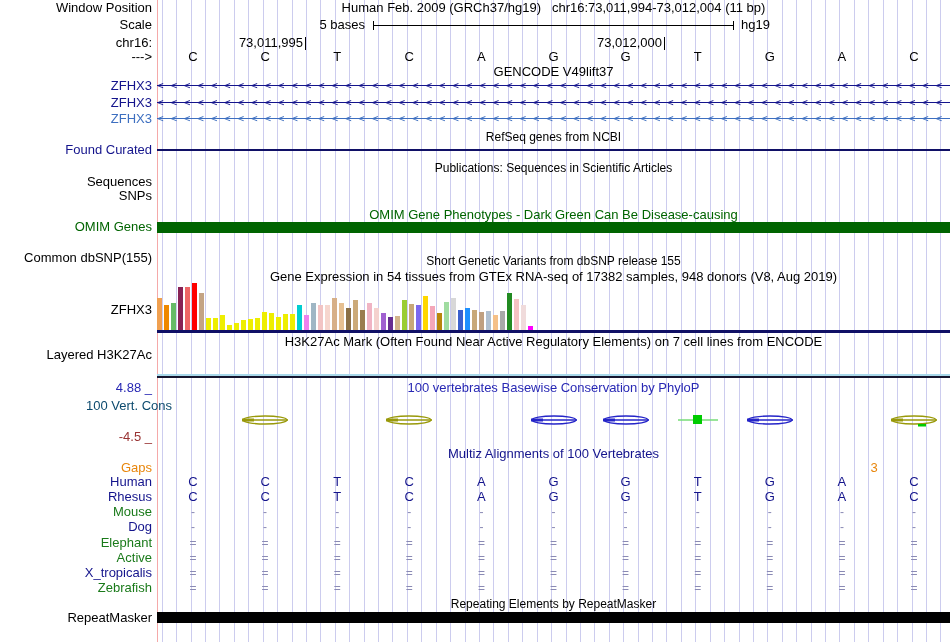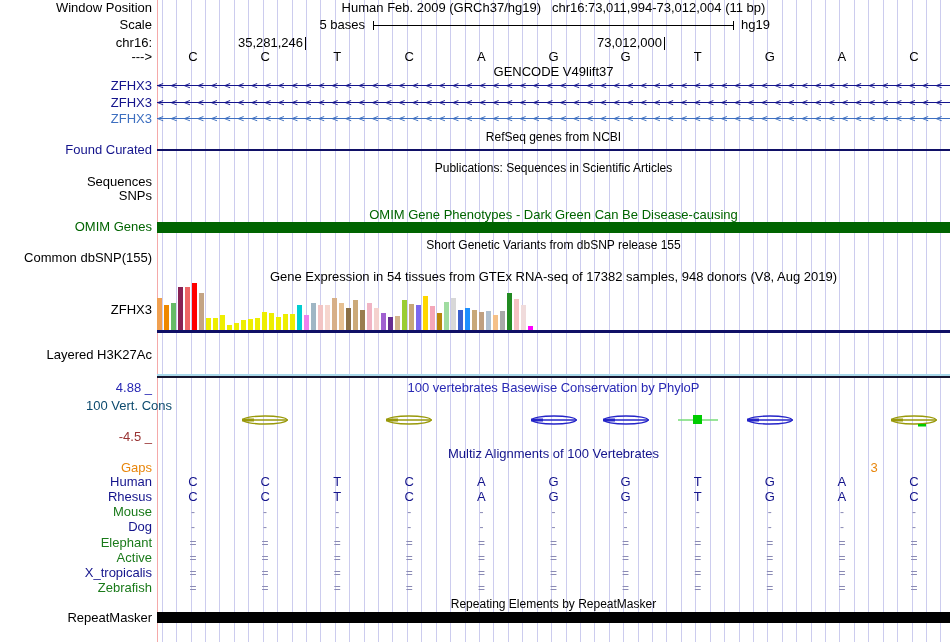--- a/index.html
+++ b/index.html
@@ -102,21 +102,21 @@
   </div>
 
   <div class="sideLabel" style="top:18px;">Scale</div>
   <div class="abs" style="top:18px;left:250px;width:115px;text-align:right;font-size:13px;line-height:14px;">5 bases</div>
   <div class="abs" style="top:25px;left:373px;width:360px;height:1px;background:#000;"></div>
   <div class="tick" style="top:21px;left:373px;height:9px;"></div>
   <div class="tick" style="top:21px;left:733px;height:9px;"></div>
   <div class="abs" style="top:18px;left:741px;font-size:13px;line-height:14px;">hg19</div>
 
   <div class="sideLabel" style="top:36px;">chr16:</div>
-  <div class="abs" style="top:36px;left:203px;width:100px;text-align:right;font-size:13px;line-height:14px;">35,281,246</div>
+  <div class="abs" style="top:36px;left:203px;width:100px;text-align:right;font-size:13px;line-height:14px;">73,011,995</div>
   <div class="tick" style="top:37px;left:305px;height:13px;"></div>
   <div class="abs" style="top:36px;left:562px;width:100px;text-align:right;font-size:13px;line-height:14px;">73,012,000</div>
   <div class="tick" style="top:37px;left:664px;height:13px;"></div>
 
   <div class="sideLabel" style="top:50px;">---&gt;</div>
   <div id="baseRow">
       <div class="baseLetter" style="top: 50px; left: 193px;">C</div>
       <div class="baseLetter" style="top: 50px; left: 265.1px;">C</div>
       <div class="baseLetter" style="top: 50px; left: 337.2px;">T</div>
       <div class="baseLetter" style="top: 50px; left: 409.3px;">C</div>
@@ -144,21 +144,21 @@
   <div class="hline" style="top:149px;height:2px;background:#101066;"></div>
 
   <div class="centerTitle small" style="top:161px;">Publications: Sequences in Scientific Articles</div>
   <div class="sideLabel" style="top:175px;">Sequences</div>
   <div class="sideLabel" style="top:189px;">SNPs</div>
 
   <div class="centerTitle" style="top:208px;color:#006400;">OMIM Gene Phenotypes - Dark Green Can Be Disease-causing</div>
   <div class="sideLabel" style="top:220px;color:#006400;">OMIM Genes</div>
   <div class="hline" style="top:222px;height:11px;background:#006400;"></div>
 
-  <div class="centerTitle small" style="top:238px;">Short Genetic Variants from dbSNP release 155</div>
+  <div class="centerTitle small" style="top:254px;">Short Genetic Variants from dbSNP release 155</div>
   <div class="sideLabel" style="top:251px;">Common dbSNP(155)</div>
 
   <div class="centerTitle" style="top:270px;">Gene Expression in 54 tissues from GTEx RNA-seq of 17382 samples, 948 donors (V8, Aug 2019)</div>
   <div class="sideLabel" style="top:303px;">ZFHX3</div>
   <div id="gtexBars">
       <div class="gtexBar" style="left: 157px; top: 298px; height: 32px; background: rgb(240, 160, 80);"></div>
       <div class="gtexBar" style="left: 164px; top: 305px; height: 25px; background: rgb(238, 136, 0);"></div>
       <div class="gtexBar" style="left: 171px; top: 303px; height: 27px; background: rgb(102, 187, 102);"></div>
       <div class="gtexBar" style="left: 178px; top: 287px; height: 43px; background: rgb(136, 34, 85);"></div>
       <div class="gtexBar" style="left: 185px; top: 287px; height: 43px; background: rgb(238, 102, 102);"></div>
@@ -207,20 +207,21 @@
       <div class="gtexBar" style="left: 486px; top: 311px; height: 19px; background: rgb(176, 192, 208);"></div>
       <div class="gtexBar" style="left: 493px; top: 315px; height: 15px; background: rgb(245, 192, 136);"></div>
       <div class="gtexBar" style="left: 500px; top: 311px; height: 19px; background: rgb(169, 169, 169);"></div>
       <div class="gtexBar" style="left: 507px; top: 293px; height: 37px; background: rgb(34, 139, 34);"></div>
       <div class="gtexBar" style="left: 514px; top: 299px; height: 31px; background: rgb(244, 194, 194);"></div>
       <div class="gtexBar" style="left: 521px; top: 305px; height: 25px; background: rgb(240, 219, 219);"></div>
       <div class="gtexBar" style="left: 528px; top: 326px; height: 4px; background: rgb(255, 0, 255);"></div>
     </div>
   <div class="hline" style="top:330px;height:3px;background:#101066;"></div>
 
+  <div class="centerTitle" style="top:335px;">H3K27Ac Mark (Often Found Near Active Regulatory Elements) on 7 cell lines from ENCODE</div>
   <div class="sideLabel" style="top:348px;">Layered H3K27Ac</div>
   <div class="hline" style="top:374px;height:2px;background:#a8d8ea;"></div>
   <div class="hline" style="top:376px;height:2px;background:#15152e;"></div>
 
   <div class="centerTitle" style="top:381px;color:#2828b4;">100 vertebrates Basewise Conservation by PhyloP</div>
   <div class="sideLabel" style="top:381px;color:#2828b4;">4.88 _</div>
   <div class="sideLabel" style="top:399px;color:#0c4a6e;margin-left:20px;">100 Vert. Cons</div>
   <div class="sideLabel" style="top:430px;color:#993333;">-4.5 _</div>
   <div id="phylopGlyphs">
       <svg width="52" height="14" style="position: absolute; left: 239.1px; top: 413px;">

